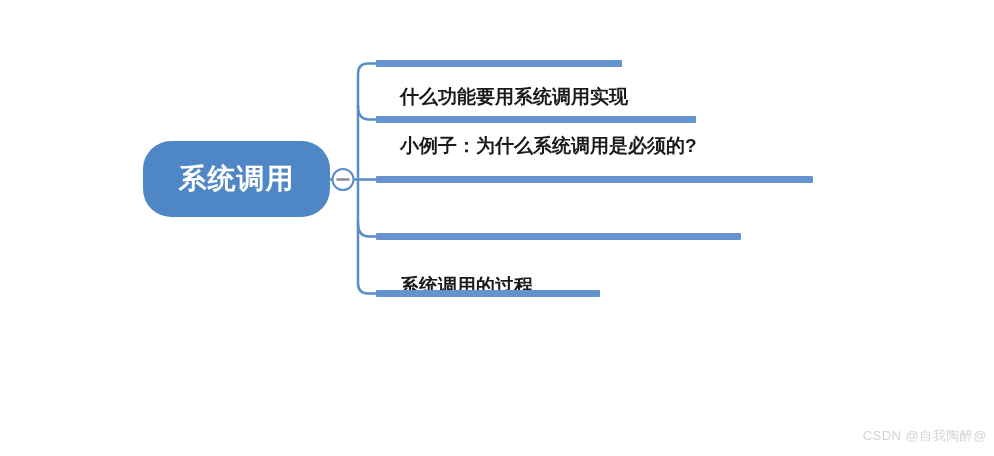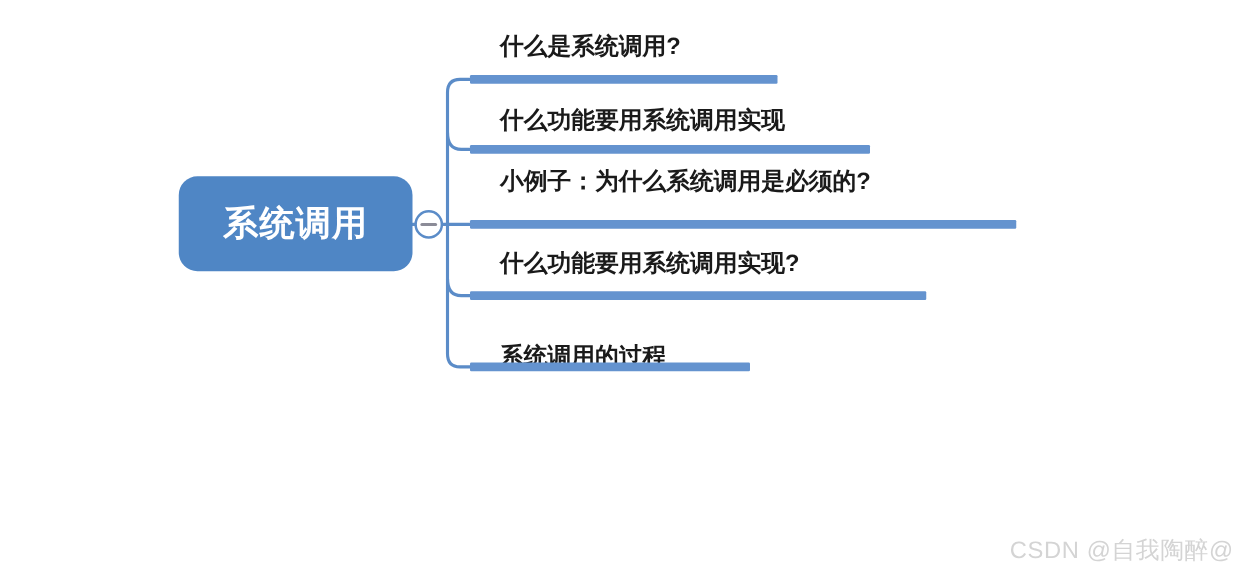--- a/index.html
+++ b/index.html
@@ -40,21 +40,21 @@
     fill: none;
     stroke: var(--minus_icon);
     stroke-width: 2.4;
     stroke-linecap: round;
   }
   .root-node {
     position: absolute;
     left: 143px; top: 141px;
     width: 187px; height: 76px;
     background: var(--node_fill);
-    border-radius: 15px;
+    border-radius: 28px;
     display: flex;
     align-items: center;
     justify-content: center;
     box-sizing: border-box;
   }
   .root-node .root-label {
     color: var(--node_text);
     font-size: 28px;
     font-weight: bold;
     letter-spacing: 1px;
@@ -74,21 +74,21 @@
     left: 376px;
     height: 7px;
     background: var(--underline);
     border-radius: 1px;
   }
   .watermark {
     position: absolute;
     right: 7px;
     top: 427px;
     color: var(--watermark);
-    font-size: 19px;
+    font-size: 13px;
     letter-spacing: 0.5px;
     white-space: nowrap;
   }
 </style>
 </head>
 <body>
 
 <div class="canvas">
 
   <svg class="connectors" viewBox="0 0 994 456" xmlns="http://www.w3.org/2000/svg">
@@ -106,30 +106,28 @@
     <g>
       <circle class="toggle" cx="343" cy="179.5" r="10.5"></circle>
       <path class="minus" d="M 337.5 179.5 H 348.5"></path>
     </g>
   </svg>
 
   <div class="root-node">
     <span class="root-label">系统调用</span>
   </div>
 
-  <div class="branch-label" style="top:26px">什么是系统调用?</div>
   <div class="branch-underline" style="top:60px;width:246px"></div>
 
   <div class="branch-label" style="top:85px">什么功能要用系统调用实现</div>
   <div class="branch-underline" style="top:116px;width:320px"></div>
 
   <div class="branch-label" style="top:134px">小例子：为什么系统调用是必须的?</div>
   <div class="branch-underline" style="top:176px;width:437px"></div>
 
-  <div class="branch-label" style="top:200px">什么功能要用系统调用实现?</div>
   <div class="branch-underline" style="top:233px;width:365px"></div>
 
   <div class="branch-label" style="top:274px">系统调用的过程</div>
   <div class="branch-underline" style="top:290px;width:224px"></div>
 
   <div class="watermark">CSDN @自我陶醉@</div>
 
 </div>
 
 </body></html>

